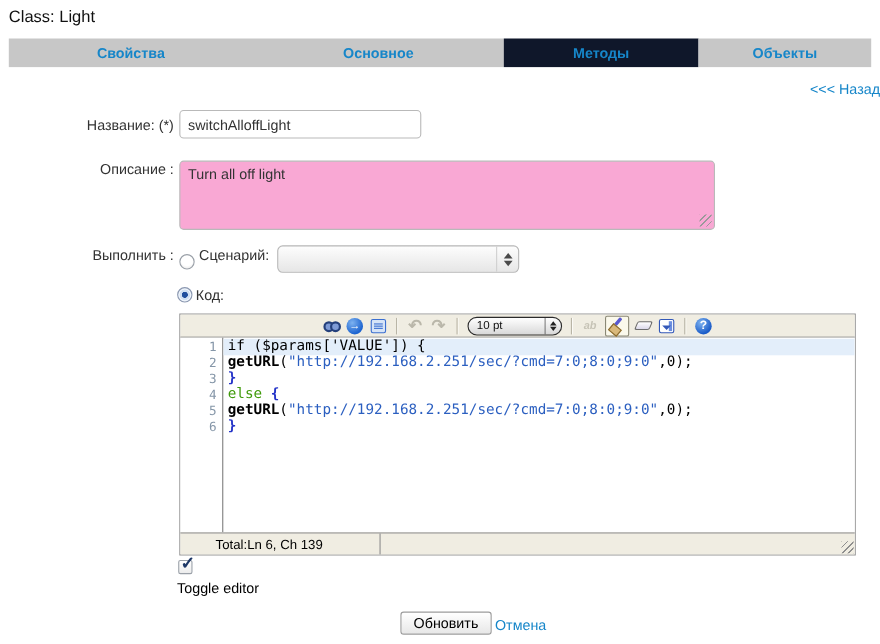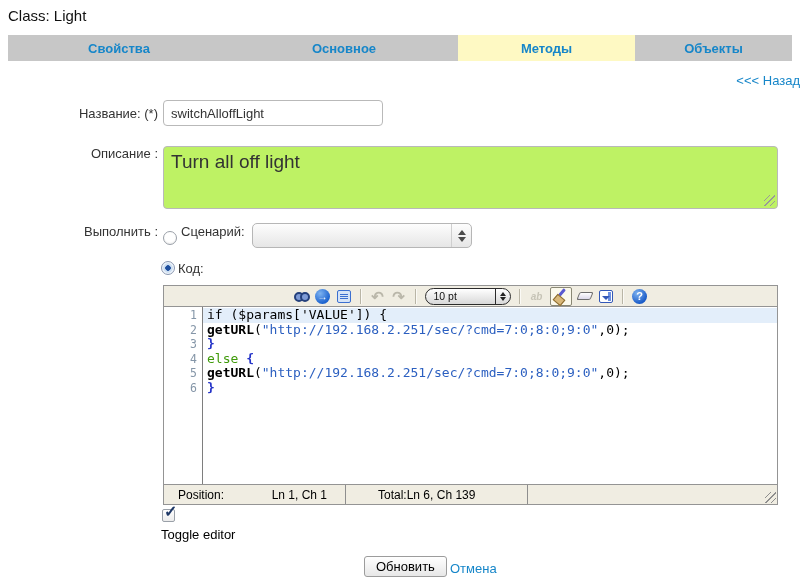--- a/index.html
+++ b/index.html
@@ -5,35 +5,35 @@
   * { margin:0; padding:0; box-sizing:border-box; }
   html,body { background:#fff; }
   body { width:800px; height:585px; font-family:"Liberation Sans", sans-serif; overflow:hidden; }
   #app { position:relative; width:800px; height:585px; font-size:13px; color:#1a1a1a; }
 
   .page-title { position:absolute; left:8px; top:7px; font-size:15px; color:#111; }
 
   
   .tabbar { position:absolute; left:8px; top:35px; width:784px; height:26px; display:flex; }
   .tab { background:#c7c7c7; height:26px; display:flex; align-items:center; justify-content:center; cursor:pointer; }
-  .tab.active { background:#fef9c3; }
+  .tab.active { background:#0f172a; }
   .tab:nth-child(1){ width:222px; } .tab:nth-child(2){ width:228px; }
   .tab:nth-child(3){ width:177px; } .tab:nth-child(4){ width:157px; }
   .tab span { color:#1686c9; font-weight:bold; font-size:13px; }
 
   .back-row { position:absolute; left:0; top:73px; width:800px; text-align:right; padding-left:28px; }
   .link { color:#1686c9; text-decoration:none; cursor:pointer; }
 
   .flabel { position:absolute; left:0; width:158px; text-align:right; color:#333; font-size:13px; }
   .lbl-name { top:106px; } .lbl-desc { top:146px; } .lbl-exec { top:224px; }
 
   .text-input { position:absolute; left:163px; top:100px; width:220px; height:26px; border:1px solid #b9b9b9;
     border-radius:4px; padding:0 7px; font-size:13px; color:#333; font-family:"Liberation Sans",sans-serif; background:#fff; }
-  .textarea { position:absolute; left:163px; top:146px; width:615px; height:63px; border:1px solid #b9b9b9;
-    border-radius:4px; padding:4px 7px; font-size:19px; color:#333; background:#bef264; }
+  .textarea { position:absolute; left:163px; top:146px; width:487px; height:63px; border:1px solid #b9b9b9;
+    border-radius:4px; padding:4px 7px; font-size:13px; color:#333; background:#f9a8d4; }
   .resize-grip { position:absolute; right:2px; bottom:2px; width:11px; height:11px;
     background:repeating-linear-gradient(-45deg, transparent 0 3px, #999 3px 4px); cursor:nwse-resize; }
 
   
   .radio { position:absolute; width:14px; height:14px; border:1px solid #9aa0a8; border-radius:50%;
     background:radial-gradient(circle at 50% 35%, #ffffff 0 55%, #dedede 100%); cursor:pointer; }
   .radio.checked { background:radial-gradient(circle, #1f4f9e 0 2.5px, #cfe0f2 3px 4.5px, #eef4fb 5px 7px); border-color:#8a97b0; }
   .radio-scenario { left:163px; top:231px; }
   .radio-code { left:161px; top:261px; }
   .inline-lbl { position:absolute; color:#333; font-size:13px; }
@@ -222,24 +222,20 @@
       <div class="codecol" id="codecol">
           <div class="codeline hl"><span class="seg-plain">if ($params['VALUE']) {</span></div>
           <div class="codeline"><span class="seg-func">getURL</span><span class="seg-plain">(</span><span class="seg-string">"http://192.168.2.251/sec/?cmd=7:0;8:0;9:0"</span><span class="seg-plain">,0);</span></div>
           <div class="codeline"><span class="seg-brace">}</span></div>
           <div class="codeline"><span class="seg-keyword">else</span><span class="seg-brace"> {</span></div>
           <div class="codeline"><span class="seg-func">getURL</span><span class="seg-plain">(</span><span class="seg-string">"http://192.168.2.251/sec/?cmd=7:0;8:0;9:0"</span><span class="seg-plain">,0);</span></div>
           <div class="codeline"><span class="seg-brace">}</span></div>
         </div>
     </div>
     <div class="ed-status">
-      <div class="st-sec st-sec1">
-        <span>Position:</span>
-        <span>Ln 1, Ch 1</span>
-      </div>
       <div class="st-sec st-sec2">
         <span>Total:</span>
         <span>Ln 6, Ch 139</span>
       </div>
       <div class="st-sec st-sec3">
         <span class="ed-grip"></span>
       </div>
     </div>
   </div>
 

